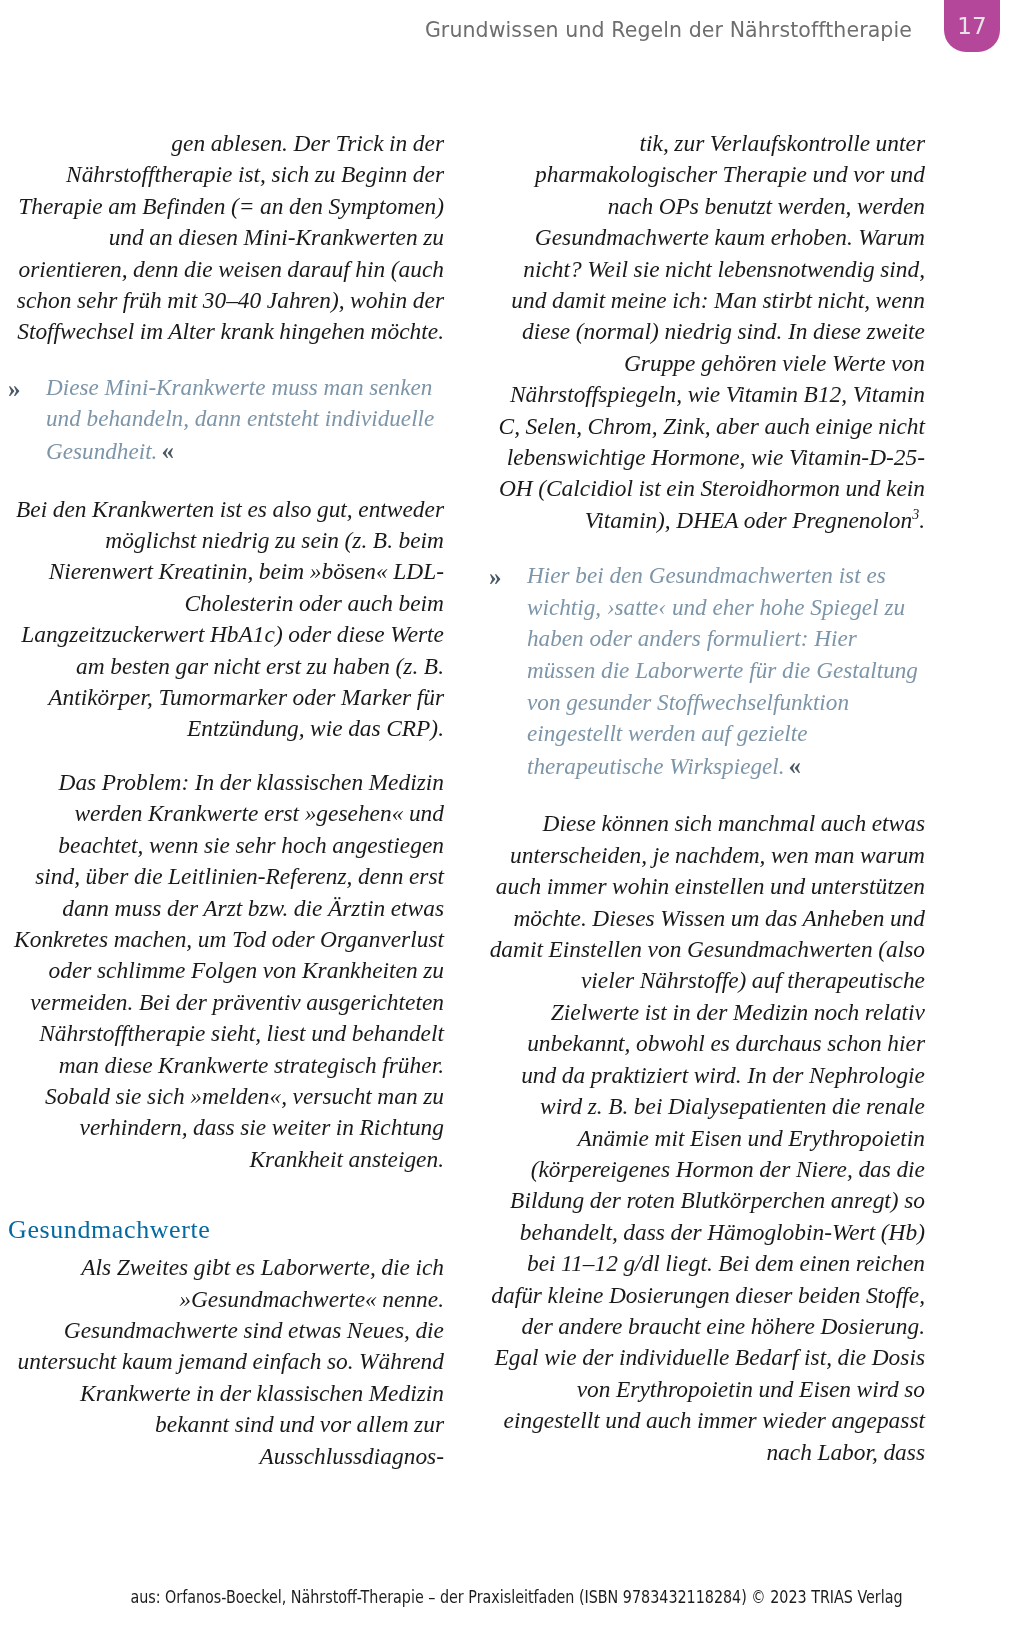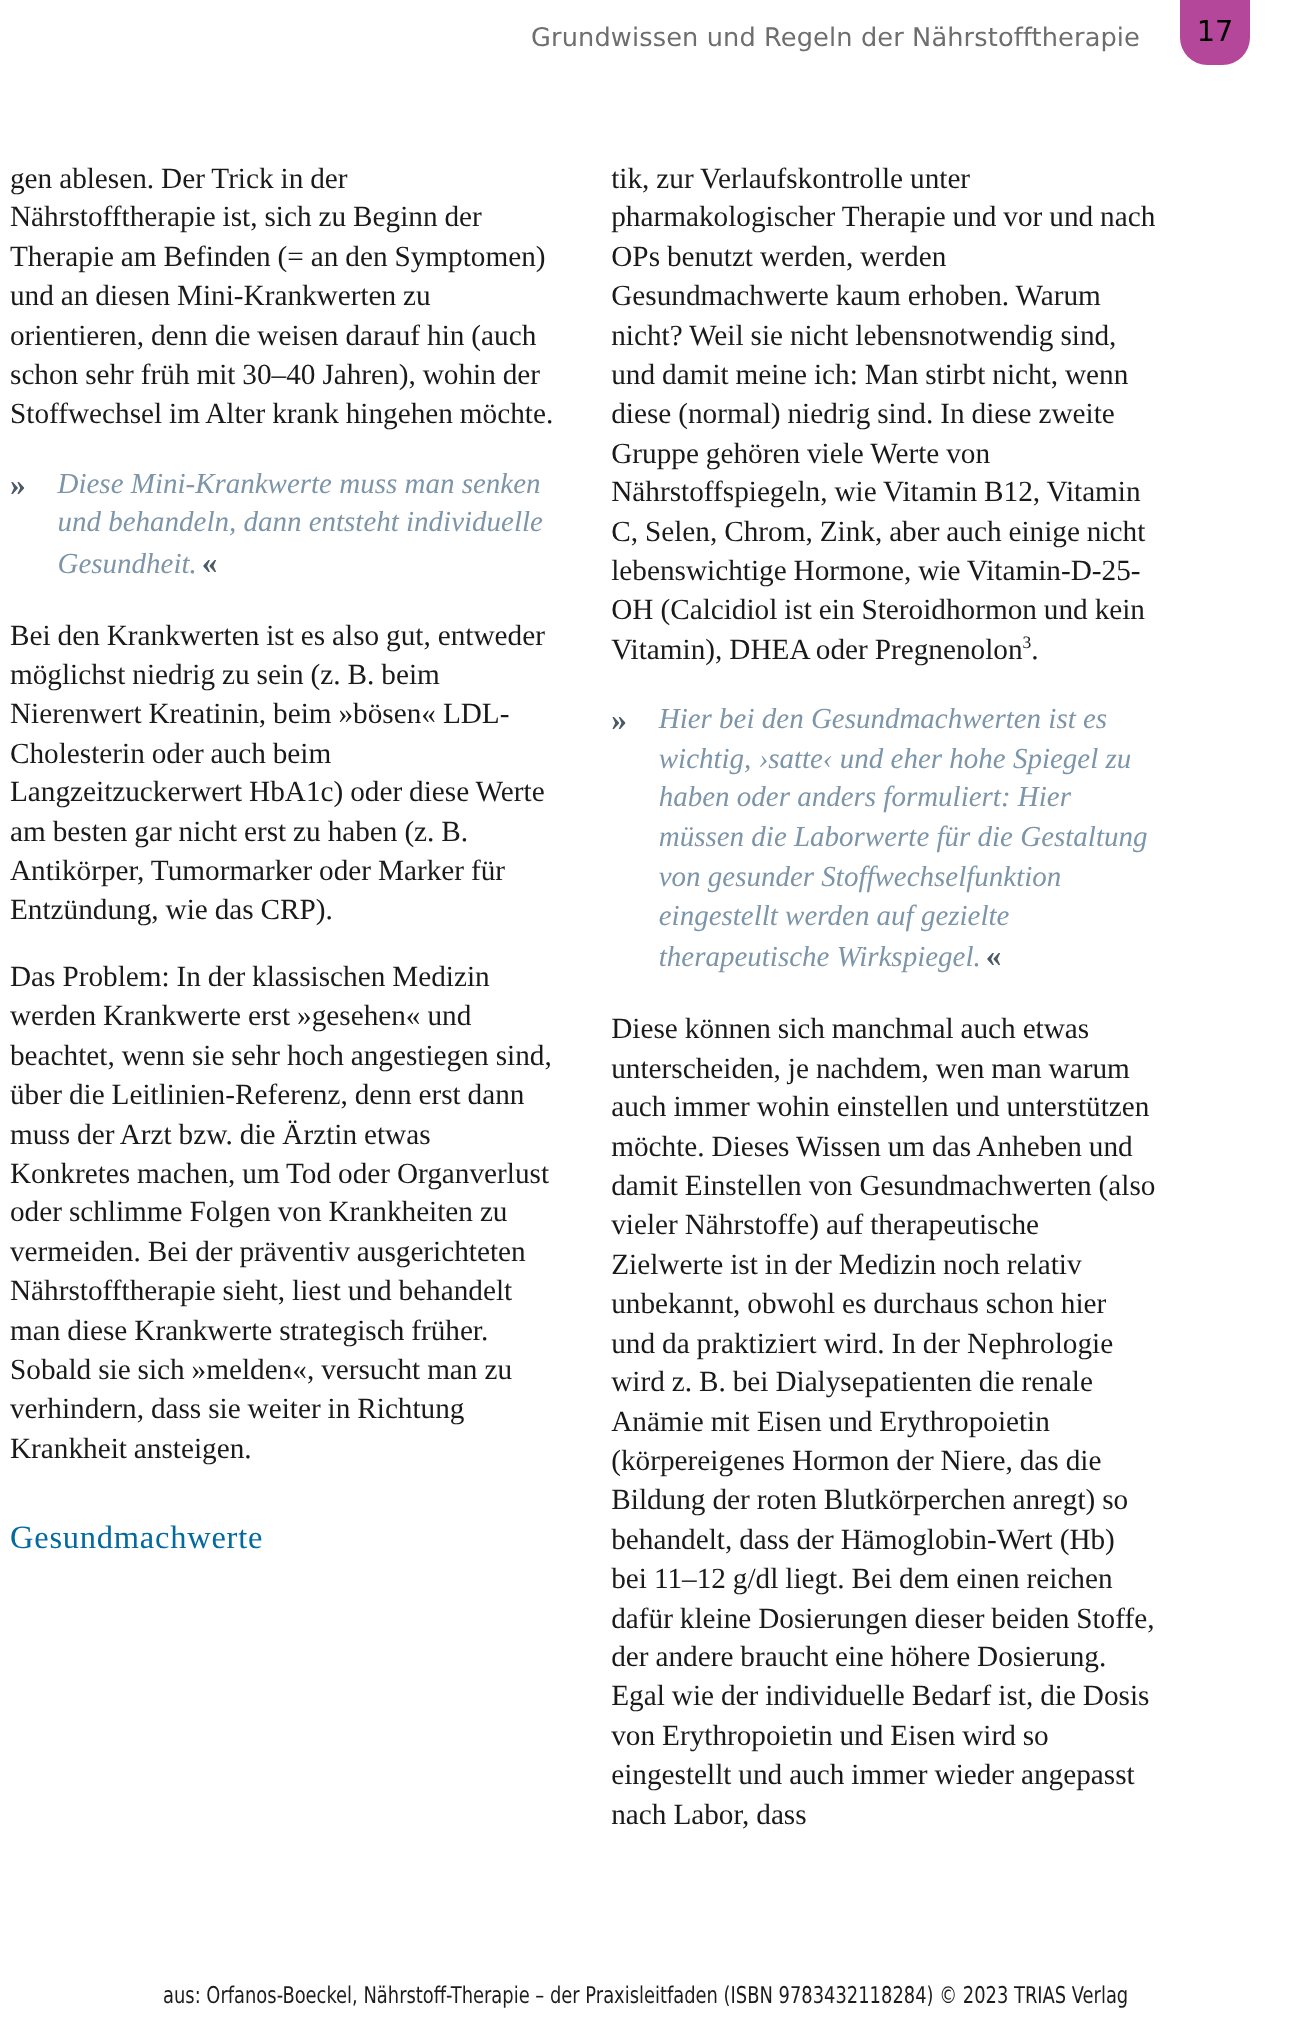--- a/index.html
+++ b/index.html
@@ -45,21 +45,21 @@
     border-bottom-right-radius: 22px;
     display: flex;
     align-items: center;
     justify-content: center;
     margin-right: 33px;
     margin-top: -6px;
   }
   .page-number-badge span {
     font-family: "DejaVu Sans", "Liberation Sans", sans-serif;
     font-size: 23px;
-    color: #000000;
+    color: #e5e5e5;
     padding-top: 6px;
   }
 
   
   .columns {
     position: absolute;
     top: 128px;
     left: 8px;
     right: 8px;
     display: flex;
@@ -67,23 +67,24 @@
   }
   .column {
     width: 436px;
     flex: 0 0 436px;
   }
 
   p.body-text {
     margin: 0 0 22px 0;
     font-size: 23.4px;
     line-height: 31.4px;
-    text-align: left;
+    text-align: right;
     hyphens: none;
     word-spacing: -0.3px;
+    font-style: italic;
   }
   p.body-text.tight {
     margin-bottom: 0;
   }
 
   
   .pull-quote {
     margin: 24px 0 26px 0;
     font-style: italic;
     color: #7d95a8;
@@ -159,20 +160,21 @@
     <div class="pull-quote">
       <span class="q-open">»</span><span>Diese Mini-Krankwerte muss man senken und behandeln, dann entsteht individuelle Gesundheit.</span><span class="q-close">«</span>
     </div>
 
     <p class="body-text">Bei den Krankwerten ist es also gut, entweder möglichst niedrig zu sein (z. B. beim Nierenwert Kreatinin, beim »bösen« LDL-Cholesterin oder auch beim Langzeitzuckerwert HbA1c) oder diese Werte am besten gar nicht erst zu haben (z. B. Antikörper, Tumormarker oder Marker für Entzündung, wie das CRP).</p>
 
     <p class="body-text tight">Das Problem: In der klassischen Medizin werden Krankwerte erst »gesehen« und beachtet, wenn sie sehr hoch angestiegen sind, über die Leitlinien-Referenz, denn erst dann muss der Arzt bzw. die Ärztin etwas Konkretes machen, um Tod oder Organverlust oder schlimme Folgen von Krankheiten zu vermeiden. Bei der präventiv ausgerichteten Nährstofftherapie sieht, liest und behandelt man diese Krankwerte strategisch früher. Sobald sie sich »melden«, versucht man zu verhindern, dass sie weiter in Richtung Krankheit ansteigen.</p>
 
     <h2 class="section-heading">Gesundmachwerte</h2>
 
+    <p class="body-text tight">Als Zweites gibt es Laborwerte, die ich »Gesundmachwerte« nenne. Gesundmachwerte sind etwas Neues, die untersucht kaum jemand einfach so. Während Krankwerte in der klassischen Medizin bekannt sind und vor allem zur Ausschlussdiagnos-</p>
   </div>
 
   <div class="column">
 
     <p class="body-text"><span>tik, zur Verlaufskontrolle unter pharmakologischer Therapie und vor und nach OPs benutzt werden, werden Gesundmachwerte kaum erhoben. Warum nicht? Weil sie nicht lebensnotwendig sind, und damit meine ich: Man stirbt nicht, wenn diese (normal) niedrig sind. In diese zweite Gruppe gehören viele Werte von Nährstoffspiegeln, wie Vitamin B12, Vitamin C, Selen, Chrom, Zink, aber auch einige nicht lebenswichtige Hormone, wie Vitamin-D-25-OH (Calcidiol ist ein Steroidhormon und kein Vitamin), DHEA oder Pregnenolon</span><sup class="footnote-ref">3</sup>.</p>
 
     <div class="pull-quote">
       <span class="q-open">»</span><span>Hier bei den Gesundmachwerten ist es wichtig, ›satte‹ und eher hohe Spiegel zu haben oder anders formuliert: Hier müssen die Laborwerte für die Gestaltung von gesunder Stoffwechselfunktion eingestellt werden auf gezielte therapeutische Wirkspiegel.</span><span class="q-close">«</span>
     </div>
 

